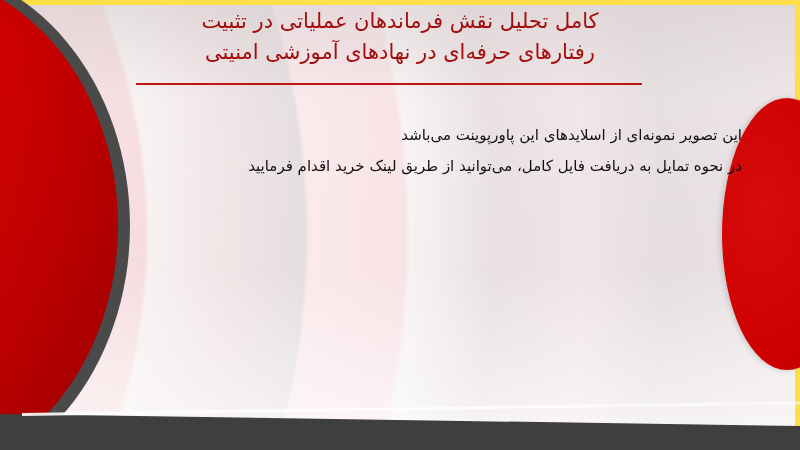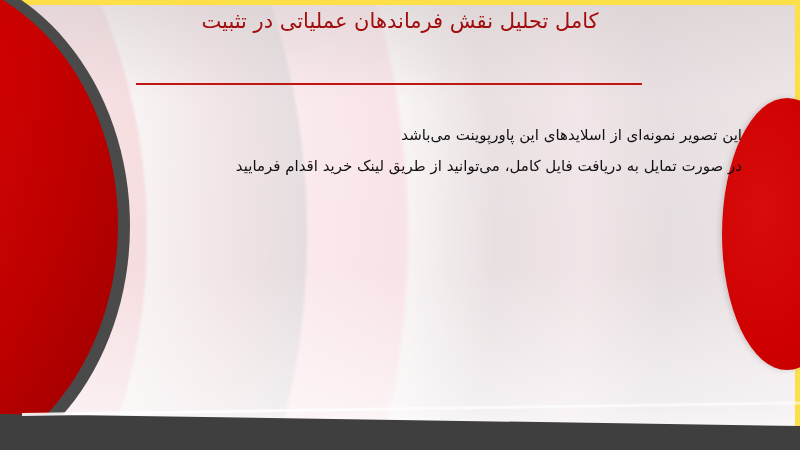--- a/index.html
+++ b/index.html
@@ -159,24 +159,25 @@
   </div>
 
   <div class="left-lens-outline"></div>
   <div class="left-lens"></div>
   <div class="left-lens-shade"></div>
 
   <div class="right-lens"></div>
 
   <div class="title-block">
     <div class="title-line">کامل تحلیل نقش فرماندهان عملیاتی در تثبیت</div>
+    <div class="title-line">رفتارهای حرفه‌ای در نهادهای آموزشی امنیتی</div>
   </div>
   <div class="title-rule"></div>
 
   <div class="body-block">
     <div class="body-line">این تصویر نمونه‌ای از اسلایدهای این پاورپوینت می‌باشد</div>
-    <div class="body-line">در صورت تمایل به دریافت فایل کامل، می‌توانید از طریق لینک خرید اقدام فرمایید</div>
+    <div class="body-line">در نحوه تمایل به دریافت فایل کامل، می‌توانید از طریق لینک خرید اقدام فرمایید</div>
   </div>
 
   <div class="bottom-band"></div>
   <div class="bottom-highlight"></div>
 
 </div>
 
 </body></html>

